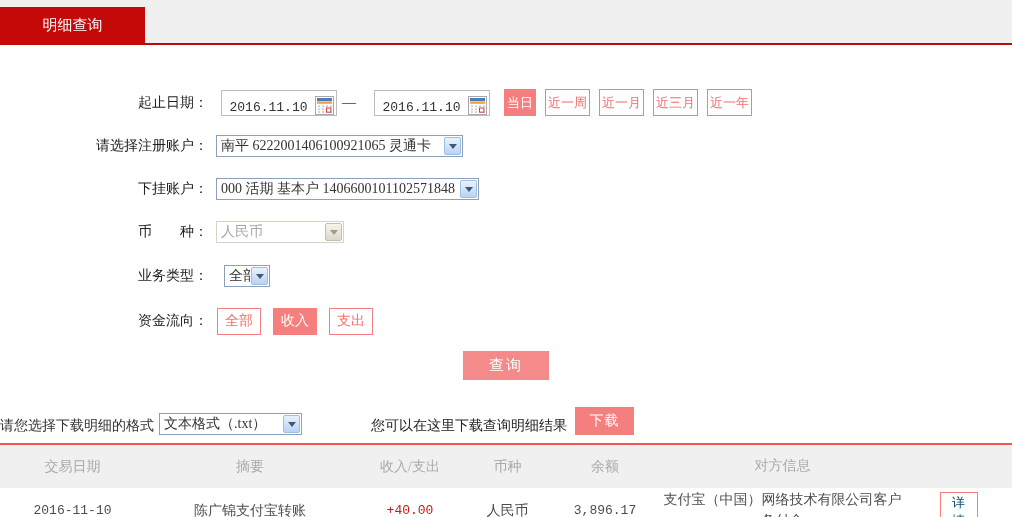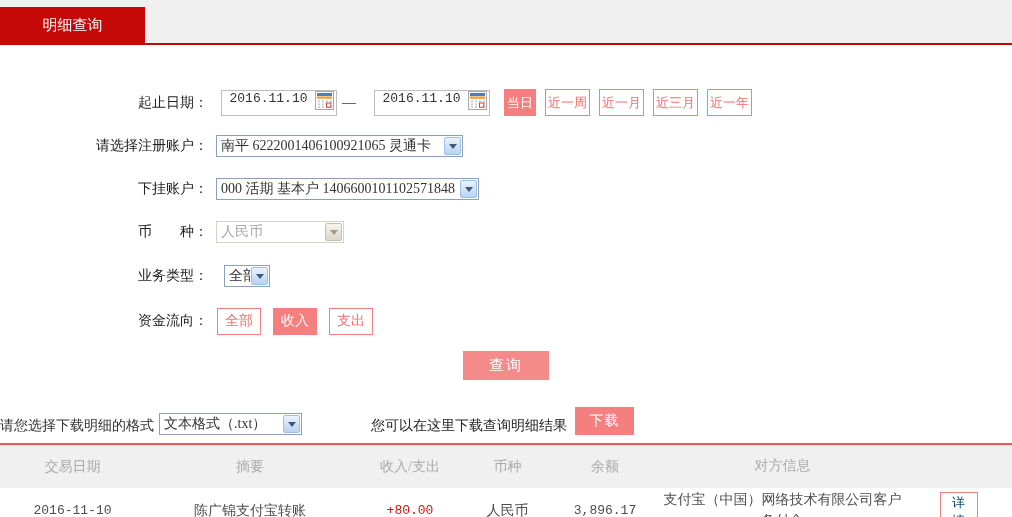--- a/index.html
+++ b/index.html
@@ -30,21 +30,21 @@
   .row-reg  { margin-bottom:21px; }
   .row-sub  { margin-bottom:21px; }
   .row-cur  { margin-bottom:22px; }
   .row-biz  { margin-bottom:20px;gap:8px; }
   .row-flow { height:28px; margin-bottom:16px; }
   .row-query{ height:29px; margin-bottom:27px; justify-content:center; }
   .download-row { display:flex; align-items:flex-end; height:28px; }
 
   .date-input {
     margin-left:13px; width:116px; height:26px; border:1px solid #bdbdbd;
-    background:#fff; display:flex; align-items:flex-start; cursor:text;
+    background:#fff; display:flex; align-items:flex-end; cursor:text;
   }
   .date-text { flex:1; text-align:center; font-family:"Liberation Mono",monospace; font-size:13px; color:#333; }
   .cal-icon { flex:none; margin-right:2px; cursor:pointer; }
   .dash { margin:0 5px; color:#333; }
 
   .qbtn {
     height:27px; margin-left:9px; padding:0 2px; font-size:13px;
     background:#fff; border:1px solid #f57e7e; color:#f56e6e;
     font-family:inherit; cursor:pointer; min-width:32px;
   }
@@ -238,21 +238,21 @@
     <div class="cell c3">收入/支出</div>
     <div class="cell c4">币种</div>
     <div class="cell c5">余额</div>
     <div class="cell c6">对方信息</div>
     <div class="cell c7"></div>
   </div>
 
   <div class="trow">
     <div class="cell c1 num">2016-11-10</div>
     <div class="cell c2">陈广锦支付宝转账</div>
-    <div class="cell c3 num amount">+80.00</div>
+    <div class="cell c3 num amount">+40.00</div>
     <div class="cell c4">人民币</div>
     <div class="cell c5 num">3,896.17</div>
     <div class="cell c6">支付宝（中国）网络技术有限公司客户备付金</div>
     <div class="cell c7">
       <button class="detail-btn">详情</button>
     </div>
   </div>
 
 </div>
 

